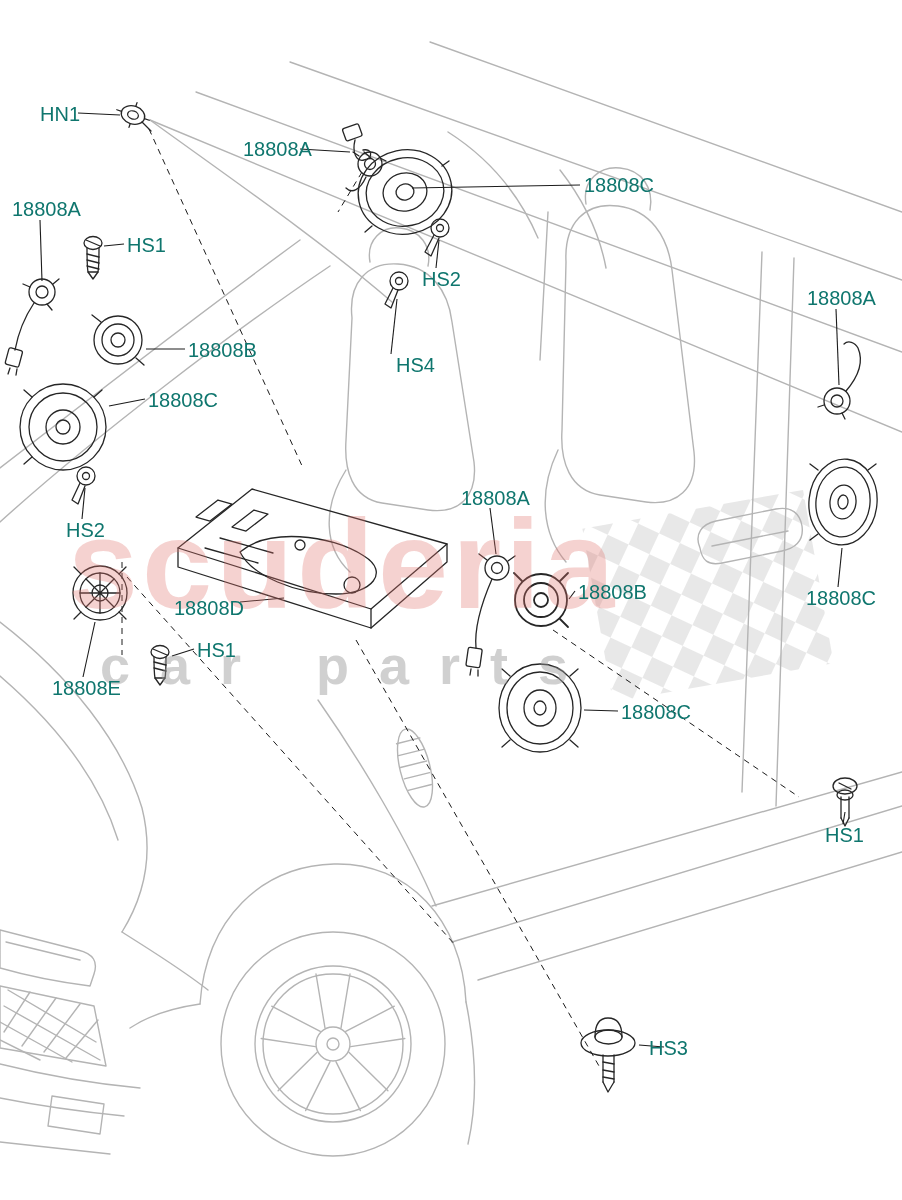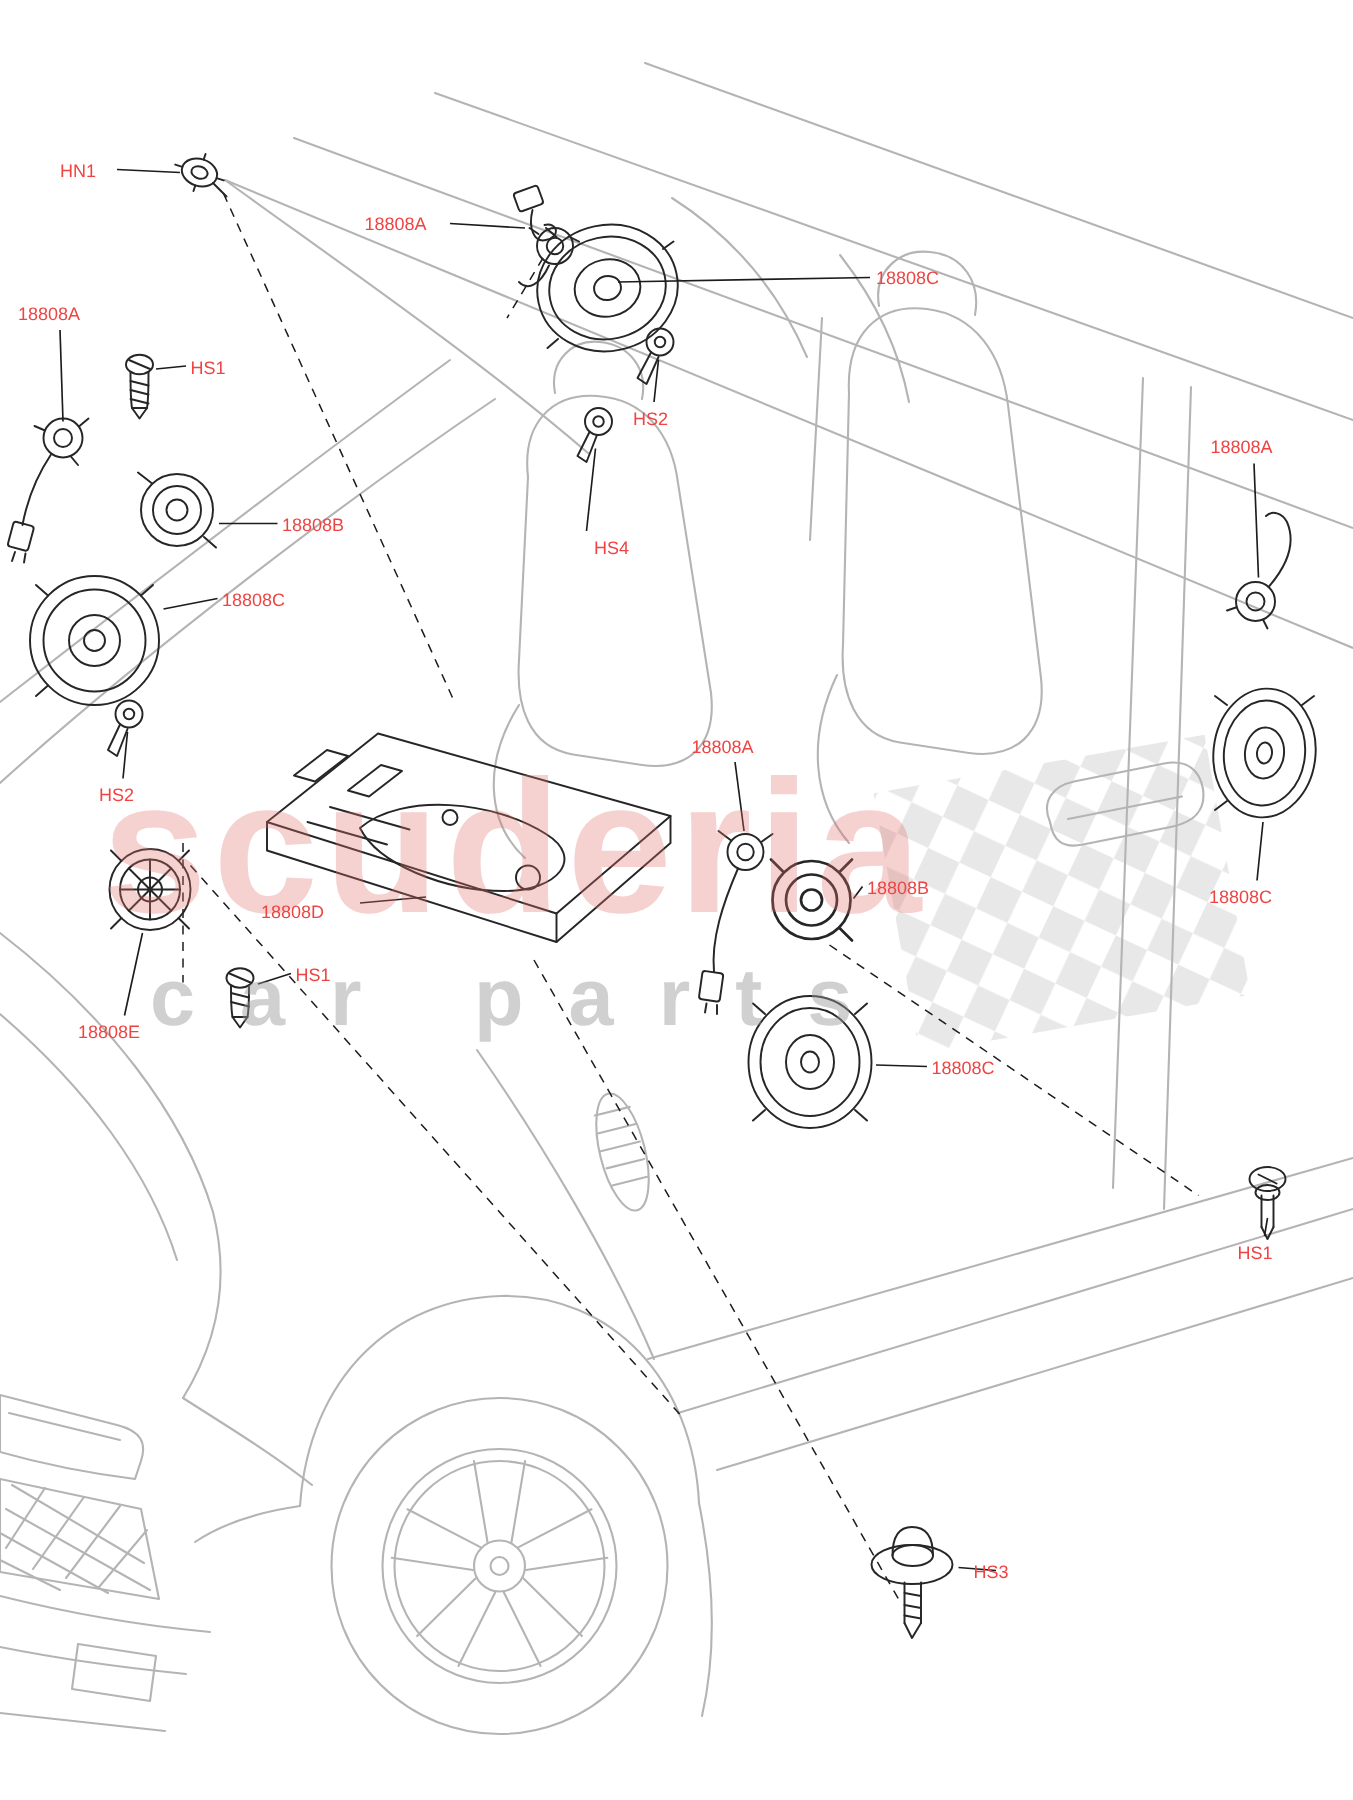--- a/index.html
+++ b/index.html
@@ -1,20 +1,20 @@
 <!DOCTYPE html>
 <html><head>
 <meta charset="utf-8">
 <title>Speaker parts diagram</title>
 <style>
   html,body{margin:0;padding:0;background:#fff;}
   .stage{position:relative;width:902px;height:1200px;background:#ffffff;overflow:hidden;
          font-family:"Liberation Sans",sans-serif;}
   .stage svg{position:absolute;left:0;top:0;}
-  .lbl{position:absolute;font-size:12px;line-height:18px;color:#ef4444;white-space:nowrap;cursor:pointer;}
+  .lbl{position:absolute;font-size:20px;line-height:18px;color:#0f766e;white-space:nowrap;cursor:pointer;}
   .wm{position:absolute;pointer-events:none;user-select:none;}
   .wm1{left:68px;top:492px;font-size:126px;font-weight:700;letter-spacing:4px;color:rgba(224,116,110,0.32);}
   .wm2{left:100px;top:634px;font-size:54px;font-weight:700;letter-spacing:30px;color:rgba(150,150,150,0.45);}
 </style>
 </head>
 <body>
 
 <div class="stage">
 
   <svg width="902" height="1200" viewBox="0 0 902 1200">

